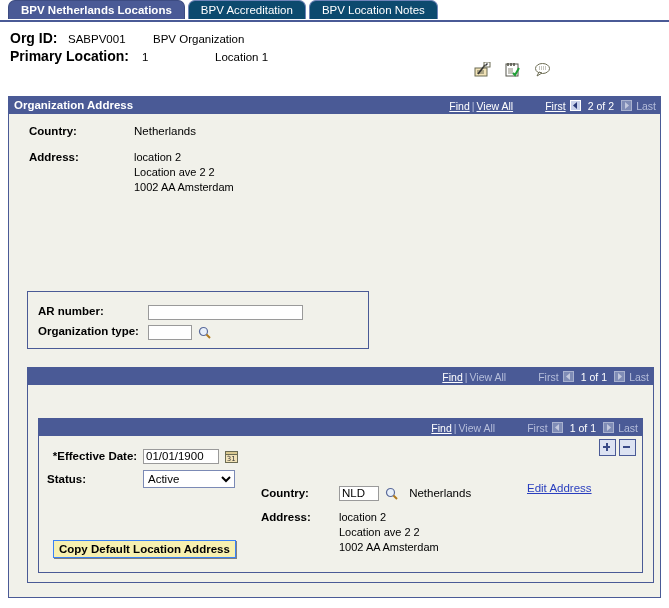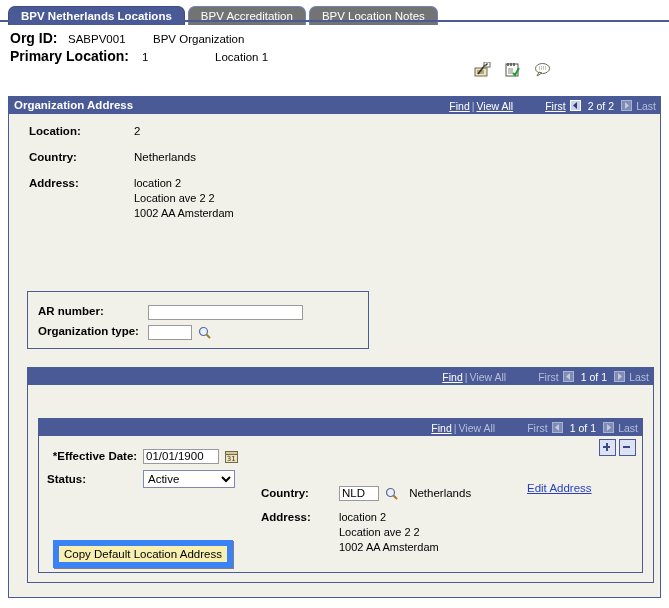--- a/index.html
+++ b/index.html
@@ -37,24 +37,23 @@
     vertical-align: bottom;
     white-space: nowrap;
   }
   .tab.active {
     background: #4a5a96;
     font-weight: bold;
     border: 1px solid #3d4c82;
     border-bottom: none;
   }
   .tab.inactive {
-    background: #737373;
+    background: #0c4a6e;
     border: 1px solid #6f84b8;
     border-bottom: none;
-    margin-top: 6px;
   }
   .tabrule {
     position: absolute;
     left: 0; right: 0; bottom: 0;
     height: 2px;
     background: #4a5a96;
   }
 
   
   .headerblock {
@@ -307,28 +306,29 @@
     text-decoration: underline;
     font-size: 11.5px;
     cursor: pointer;
   }
 
   .copybtn {
     position: absolute;
     left: 14px;
     top: 104px;
     background: #f7f0b0;
-    border: 6px solid #3b82f6;
+    border: 1px solid #3b82f6;
     box-shadow: 1px 1px 0 #808080;
     font-family: "Liberation Sans", sans-serif;
     font-size: 11.5px;
     color: #000000;
     padding: 2px 5px;
     cursor: pointer;
     white-space: nowrap;
+    font-weight: bold;
   }
 
   .mainaddr-lbl {
     font-weight: bold;
     font-size: 11.5px;
     vertical-align: middle;
     margin-left: 2px;
   }
   .cbx {
     display: inline-block;
@@ -414,23 +414,20 @@
       <svg class="arrowbtn" viewBox="0 0 11 11">
         <rect x="0.5" y="0.5" width="10" height="10" fill="#7f8cb6" stroke="#a9b2cf"></rect>
         <path d="M4 2 L4 9 L8 5.5 Z" fill="#c2c8dd"></path>
       </svg>
       <span class="lnkoff">Last</span>
     </span>
   </div>
 
   <div class="detail">
     <div class="drow">
-      <span class="dlabel">Location:</span><span class="dval">2</span>
-    </div>
-    <div class="drow">
       <span class="dlabel">Country:</span><span class="dval">Netherlands</span>
     </div>
     <div class="drow">
       <span class="dlabel">Address:</span><span class="addrlines">
         <div>location 2</div>
         <div>Location ave 2 2</div>
         <div>1002 AA Amsterdam</div>
       </span>
     </div>
   </div>

